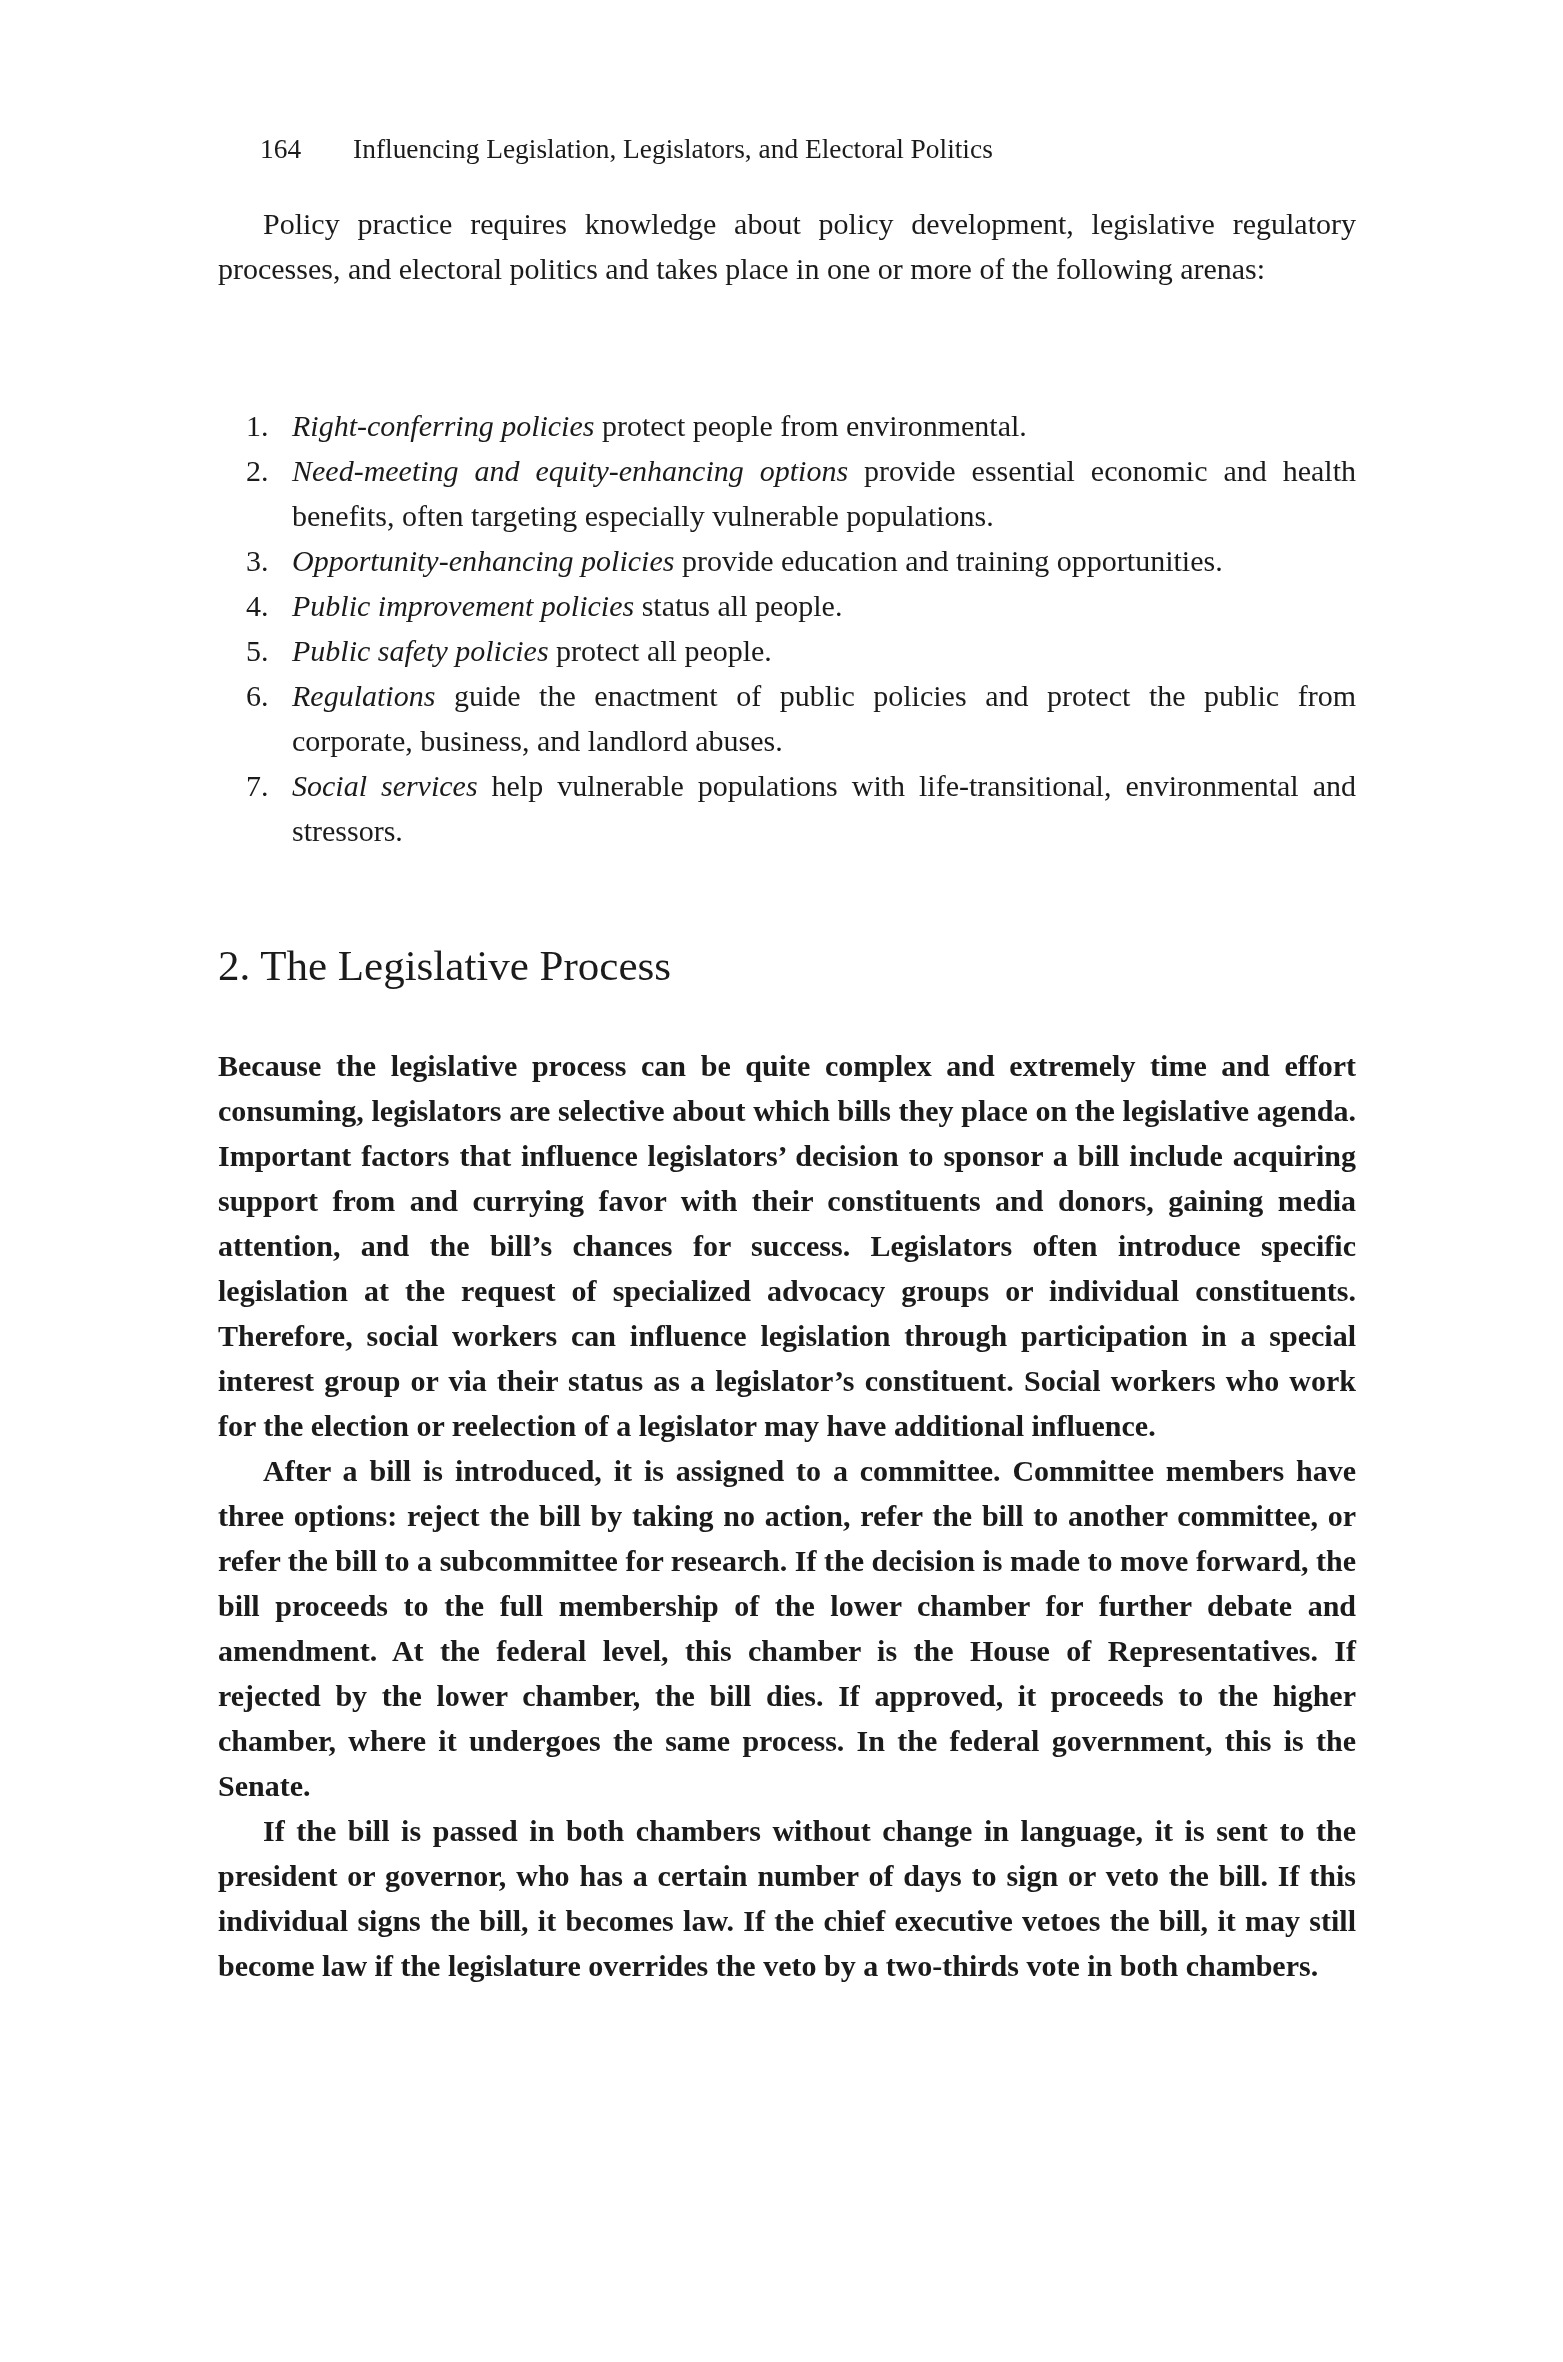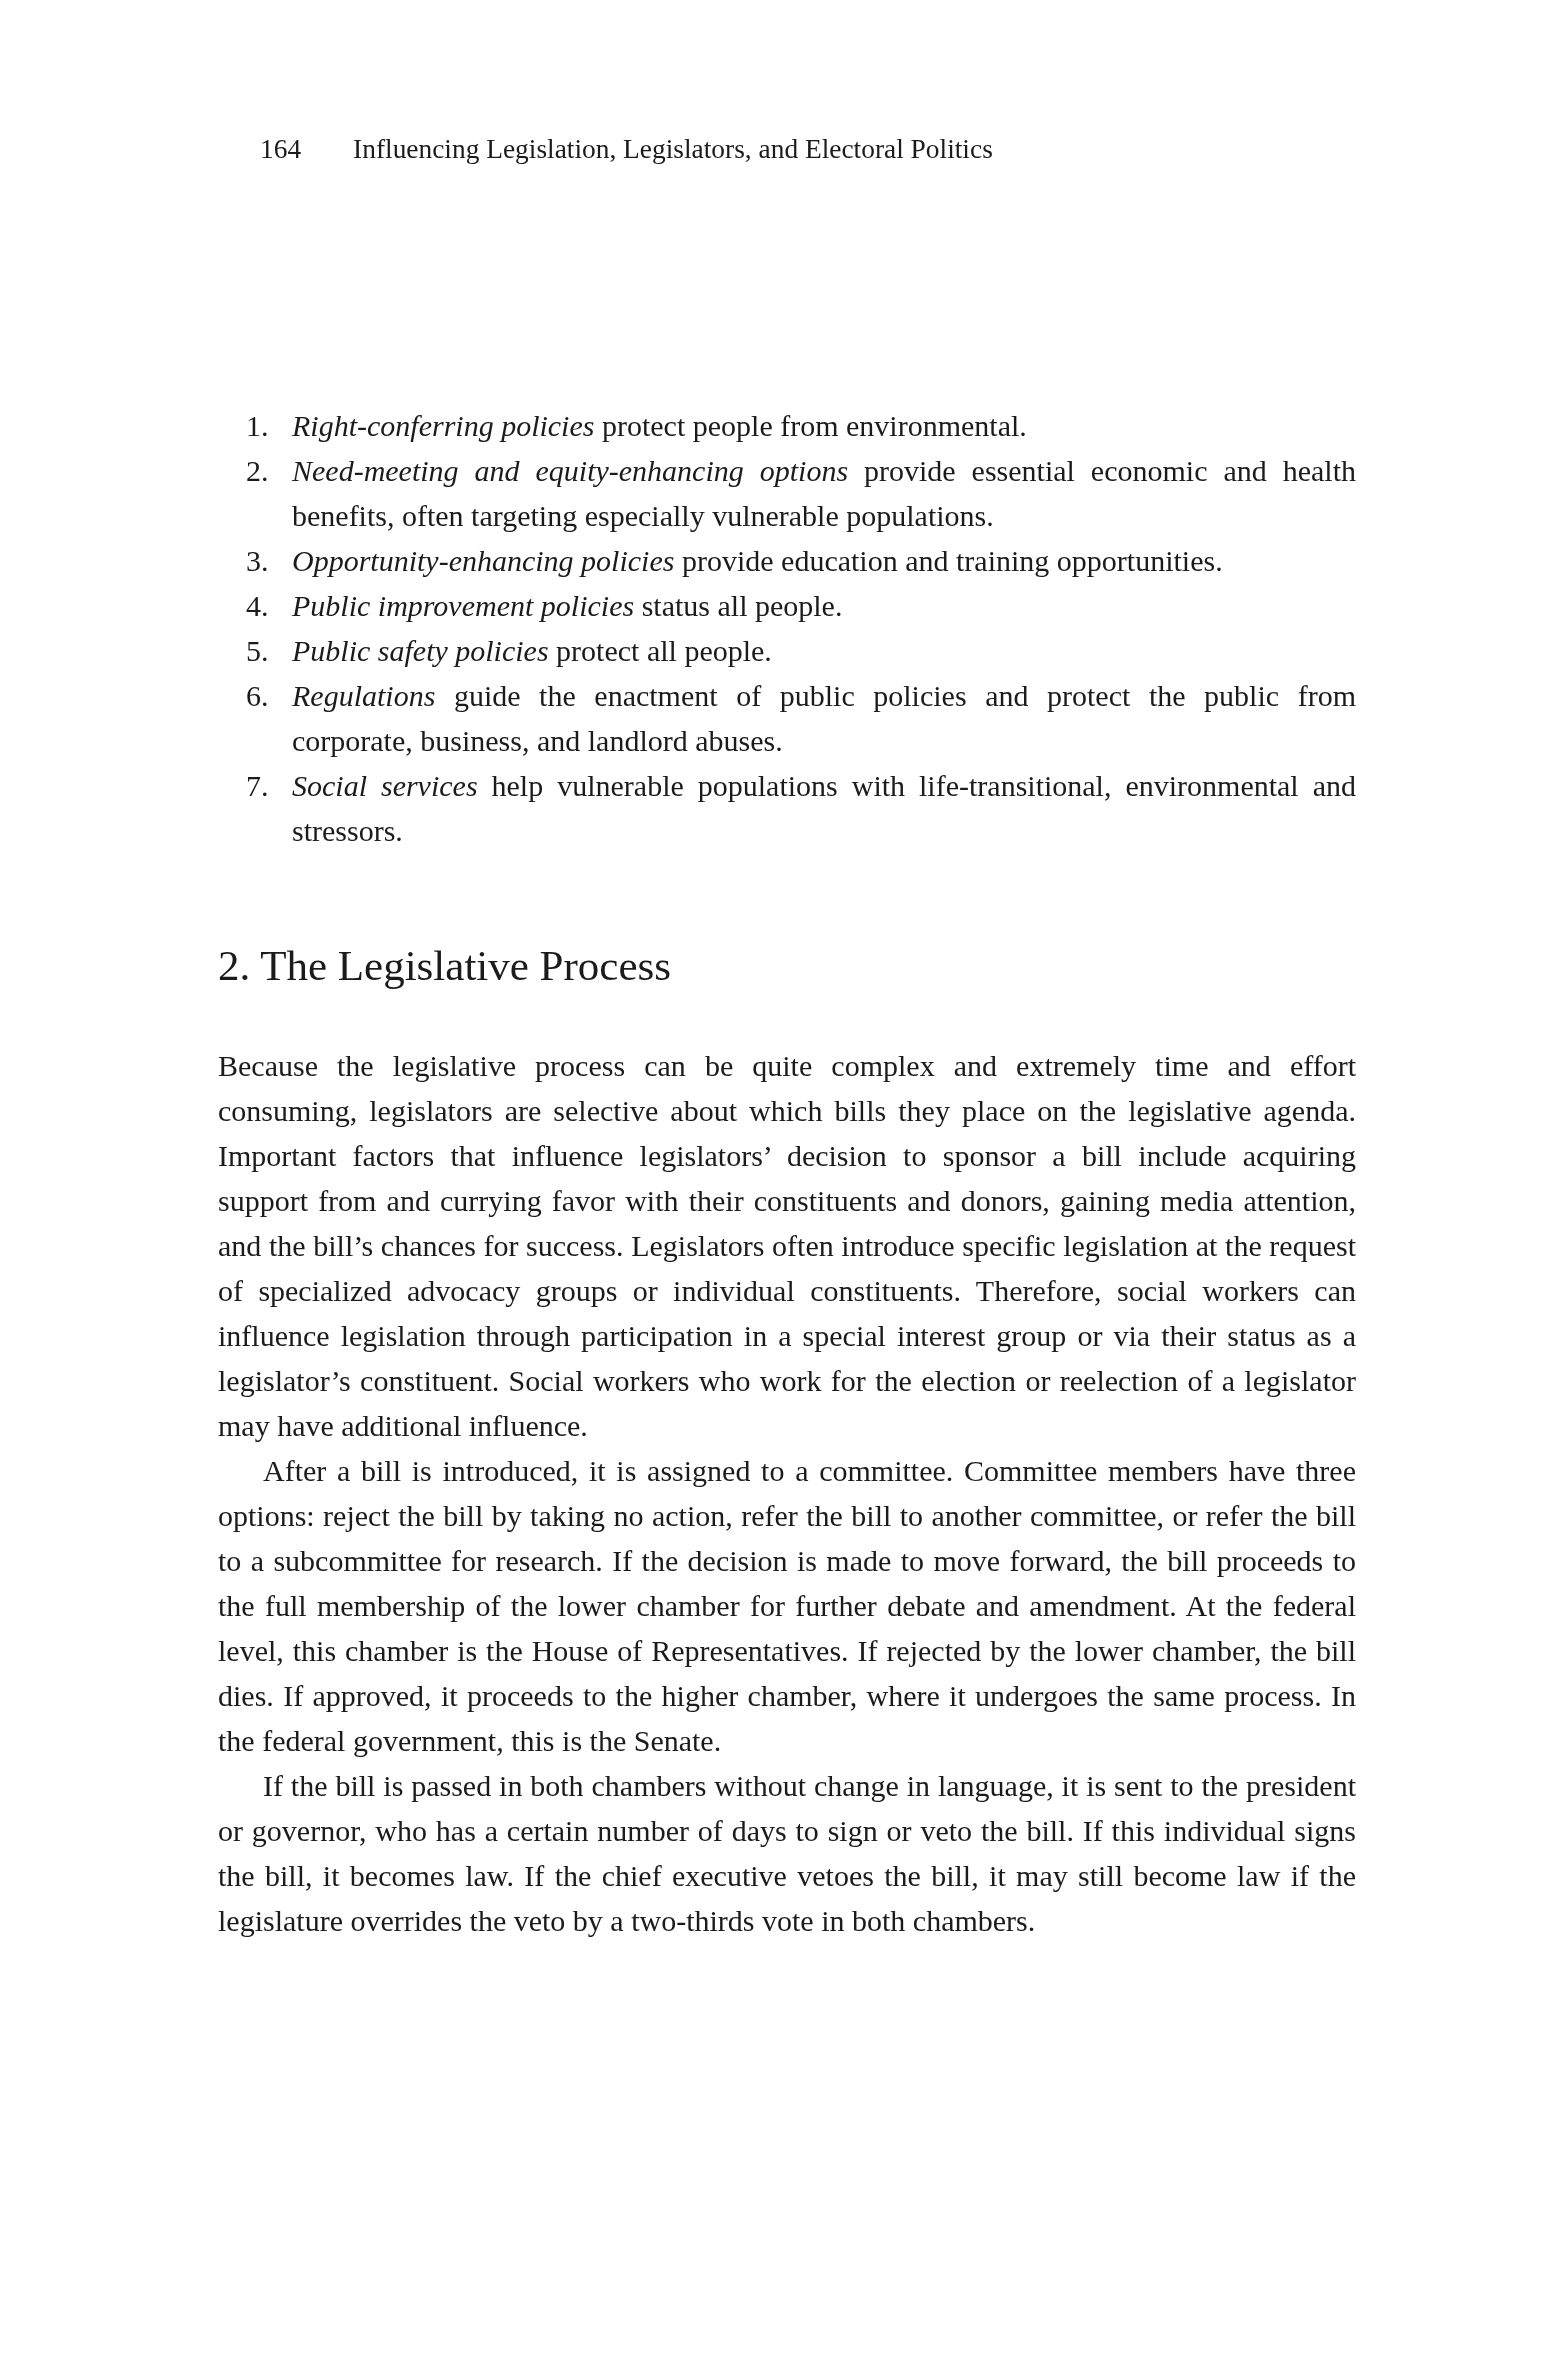--- a/index.html
+++ b/index.html
@@ -71,37 +71,39 @@
     white-space: nowrap;
   }
   .body-text {
     position: absolute;
     top: 1043px;
     left: 218px;
     width: 1138px;
     font-size: 30px;
     line-height: 45px;
     text-align: justify;
+    font-weight: bold;
   }
   .body-text p {
     margin: 0;
   }
   .body-text p.indent {
     text-indent: 45px;
   }
 </style>
 </head>
 <body>
 
 <div class="page">
 
   <div class="running-header">
     <span class="pgnum">164</span><span>Influencing Legislation, Legislators, and Electoral Politics</span>
   </div>
 
+  <p class="intro-para">Policy practice requires knowledge about policy development, legislative regulatory processes, and electoral politics and takes place in one or more of the following arenas:</p>
 
   <div class="policy-list">
     <div class="item">
       <span class="num">1.</span><em>Right-conferring policies</em><span> protect people from environmental.</span>
     </div>
     <div class="item">
       <span class="num">2.</span><em>Need-meeting and equity-enhancing options</em><span> provide essential economic and health benefits, often targeting especially vulnerable populations.</span>
     </div>
     <div class="item">
       <span class="num">3.</span><em>Opportunity-enhancing policies</em><span> provide education and training opportunities.</span>

